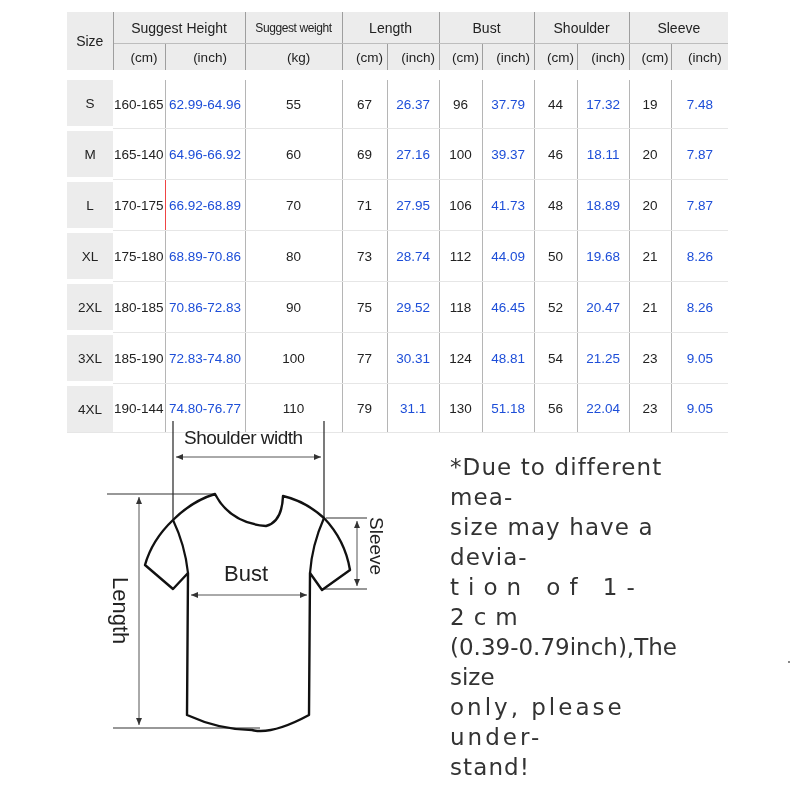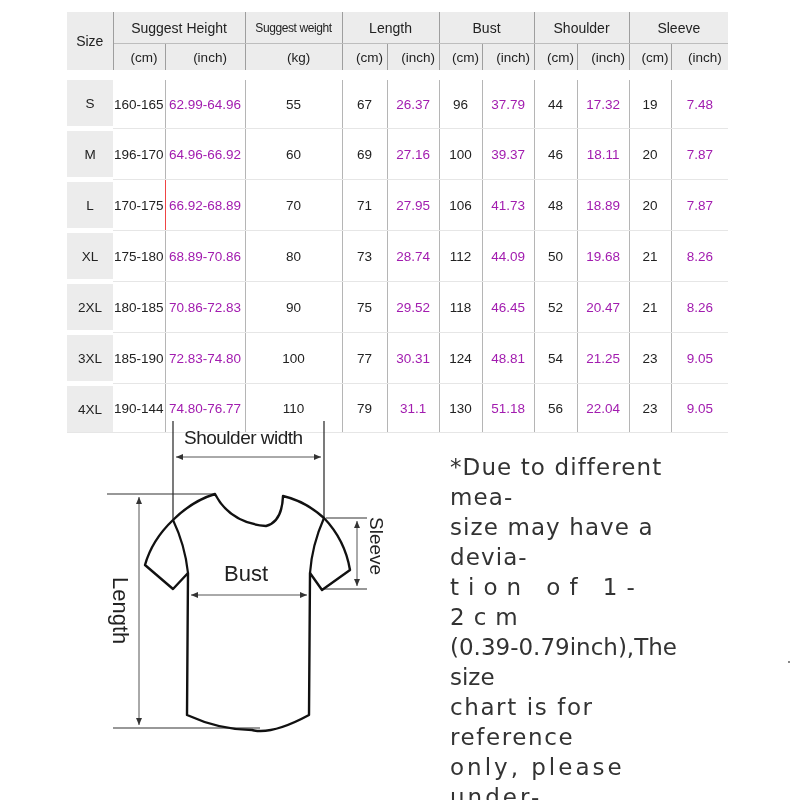--- a/index.html
+++ b/index.html
@@ -9,21 +9,21 @@
   }
   .table-wrap { position: absolute; left: 67px; top: 12px; width: 661px; }
   table.size-table { border-collapse: collapse; width: 661px; table-layout: fixed; font-size: 13px; }
   table.size-table th, table.size-table td { text-align: center; padding: 0; white-space: nowrap; }
   thead tr.h1 th { height: 31px; background: #ececec; font-weight: normal; color: #222; font-size: 14px; border-bottom: 1px solid #bdbdbd; }
   thead tr.h2 th { height: 26px; background: #ececec; font-weight: normal; color: #222; font-size: 13.5px; padding-left: 10px; }
   thead th.size-head { background: #ececec; font-size: 14px; border-right: 1px solid #9e9e9e; border-bottom: none !important; }
   .unit-inch { color: #9c6c6c; }
   tbody td { height: 46px; border-bottom: 1px solid #e6e6e6; font-size: 13.5px; color: #222; }
   tbody td.size-cell { background: #ececec; border-bottom: 5px solid #fff; border-top: 5px solid #fff; font-weight: normal; }
-  tbody td.inch { color: #a21caf; margin-left: 28px; }
+  tbody td.inch { color: #1d4ed8; margin-left: 28px; }
   .vr { border-right: 1px solid #9e9e9e; }
   .vr-light { border-right: 1px solid #b5b5b5; }
   tbody tr:first-child td { border-top: 10px solid #fff; }
   tbody tr:last-child td { border-bottom: 1px solid #e6e6e6; }
 
   .diagram { position: absolute; left: 100px; top: 405px; width: 320px; height: 340px; }
   .diagram svg { width: 320px; height: 340px; }
   .lbl { position: absolute; font-size: 19px; color: #222; }
   .note {
     position: absolute; left: 450px; top: 452px; width: 245px;
@@ -86,21 +86,21 @@
         <td class="inch vr-light">26.37</td>
         <td class="vr-light">96</td>
         <td class="inch vr-light">37.79</td>
         <td class="vr-light">44</td>
         <td class="inch vr-light">17.32</td>
         <td class="vr-light">19</td>
         <td class="inch">7.48</td>
       </tr>
       <tr>
         <td class="size-cell">M</td>
-        <td>196-170</td>
+        <td>165-140</td>
         <td class="inch vr-light" style="border-left:1px solid #b5b5b5">64.96-66.92</td>
         <td class="vr-light">60</td>
         <td class="vr-light">69</td>
         <td class="inch vr-light">27.16</td>
         <td class="vr-light">100</td>
         <td class="inch vr-light">39.37</td>
         <td class="vr-light">46</td>
         <td class="inch vr-light">18.11</td>
         <td class="vr-light">20</td>
         <td class="inch">7.87</td>
@@ -212,18 +212,17 @@
   <span class="lbl" style="left:124px; top:156px; font-size:22px;">Bust</span>
   <span class="lbl" style="left:243px; top:140px; transform:rotate(90deg); transform-origin:left top; display:block; left:287px; top:112px;">Sleeve</span>
   <span class="lbl" style="transform:rotate(90deg); transform-origin:left top; display:block; left:33px; top:172px; font-size:22px;">Length</span>
 </div>
 
 <div class="note">
   <div>*Due to different mea-</div>
   <div>size may have a devia-</div>
   <div class="spaced">tion of 1-2cm</div>
   <div style="letter-spacing:0px">(0.39-0.79inch),The size</div>
-  <div style="letter-spacing:1.6px">chart is for reference</div>
   <div style="letter-spacing:3px">only, please under-</div>
   <div>stand!</div>
 </div>
 
 <div class="dot"></div>
 
 </body></html>

